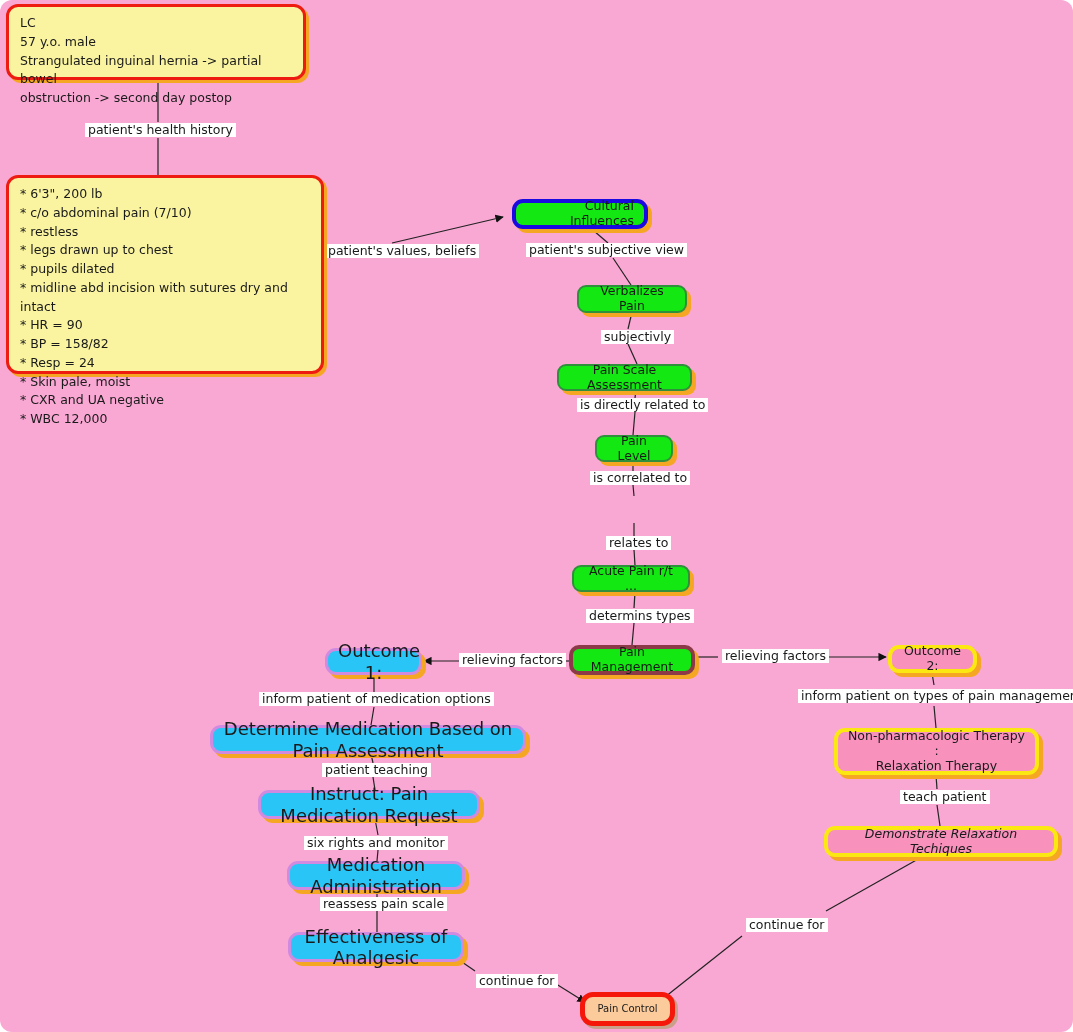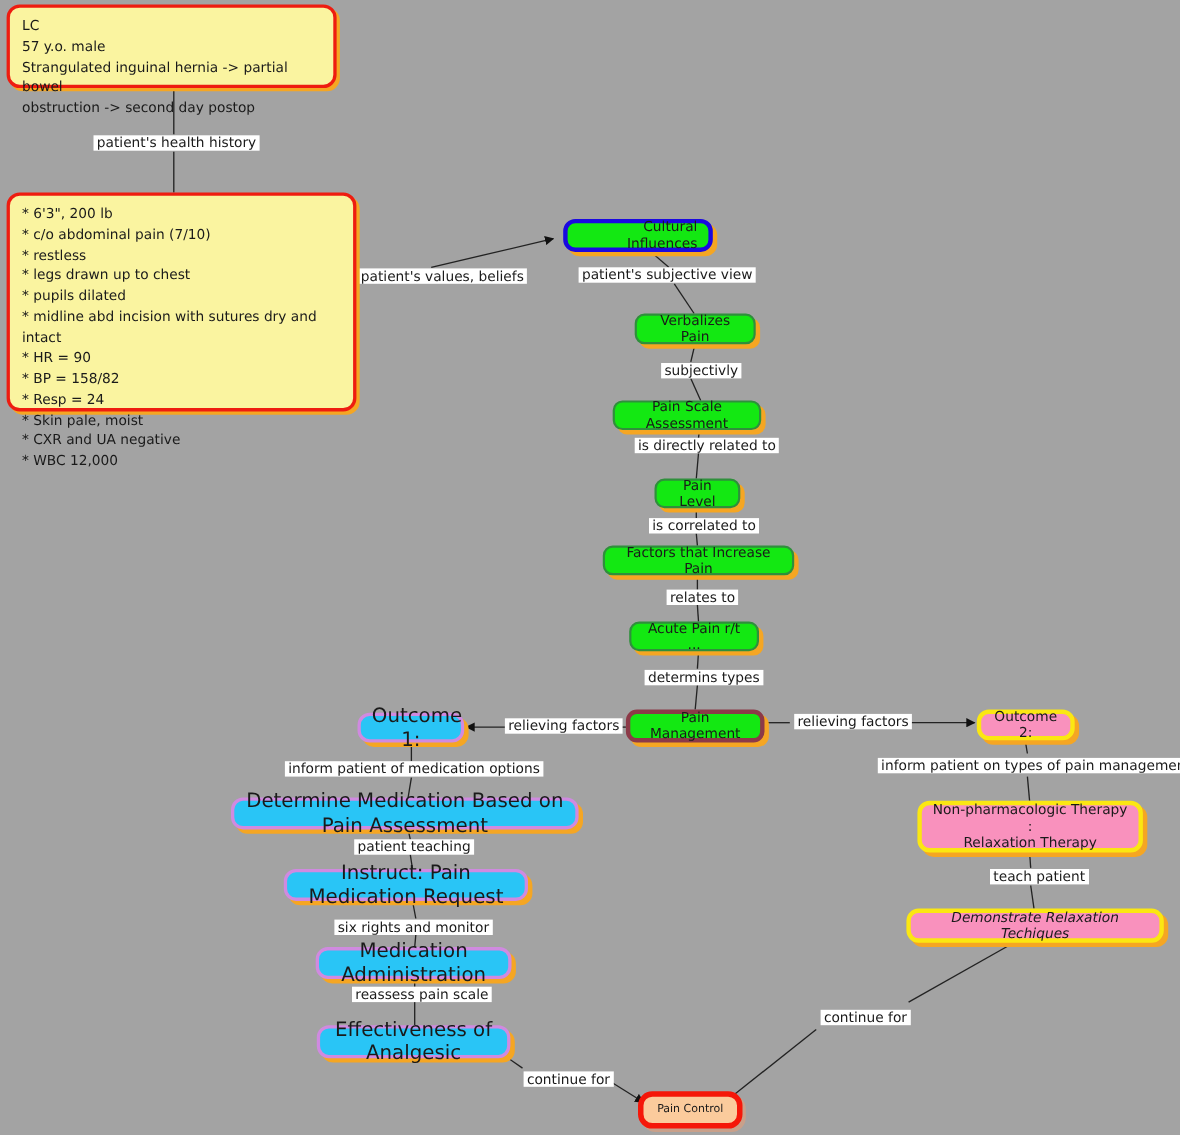--- a/index.html
+++ b/index.html
@@ -9,22 +9,23 @@
     background: #ffffff;
   }
   body {
     font-family: "DejaVu Sans", sans-serif;
     -webkit-font-smoothing: antialiased;
   }
   #canvas {
     position: relative;
     width: 1073px;
     height: 1032px;
-    background: #a3a3a3;
+    background: #f9a8d4;
     overflow: hidden;
+    border-radius: 12px;
   }
   #edges {
     position: absolute;
     left: 0;
     top: 0;
     width: 1073px;
     height: 1032px;
     pointer-events: none;
   }
 
@@ -230,23 +231,20 @@
   </div>
 
   <div class="node green" style="left:557px; top:364px; width:135px; height:27px;">
     <span class="nlabel">Pain Scale Assessment</span>
   </div>
 
   <div class="node green" style="left:595px; top:435px; width:78px; height:27px;">
     <span class="nlabel">Pain Level</span>
   </div>
 
-  <div class="node green" style="left:548px; top:496px; width:174px; height:27px;">
-    <span class="nlabel">Factors that Increase Pain</span>
-  </div>
 
   <div class="node green" style="left:572px; top:565px; width:118px; height:27px;">
     <span class="nlabel">Acute Pain r/t ...</span>
   </div>
 
   <div class="node green-maroon" style="left:569px; top:645px; width:126px; height:30px;">
     <span class="nlabel">Pain Management</span>
   </div>
 
   <div class="node blue" style="left:325px; top:648px; width:97px; height:27px;">

